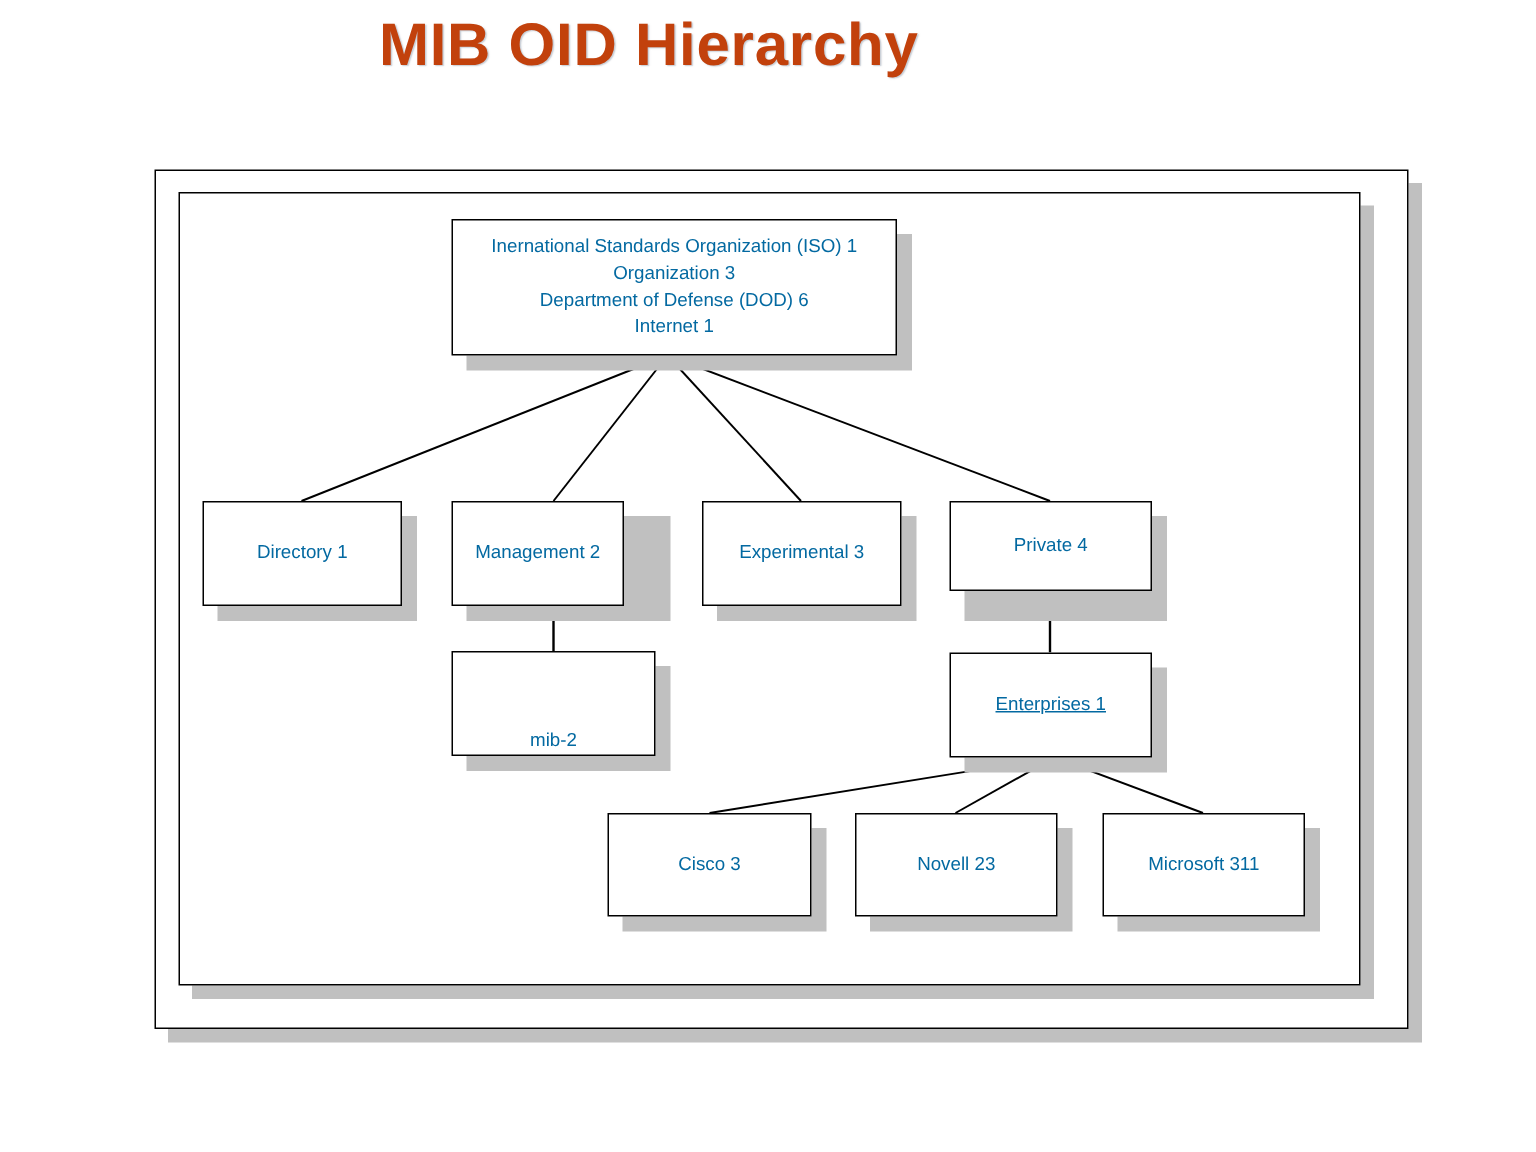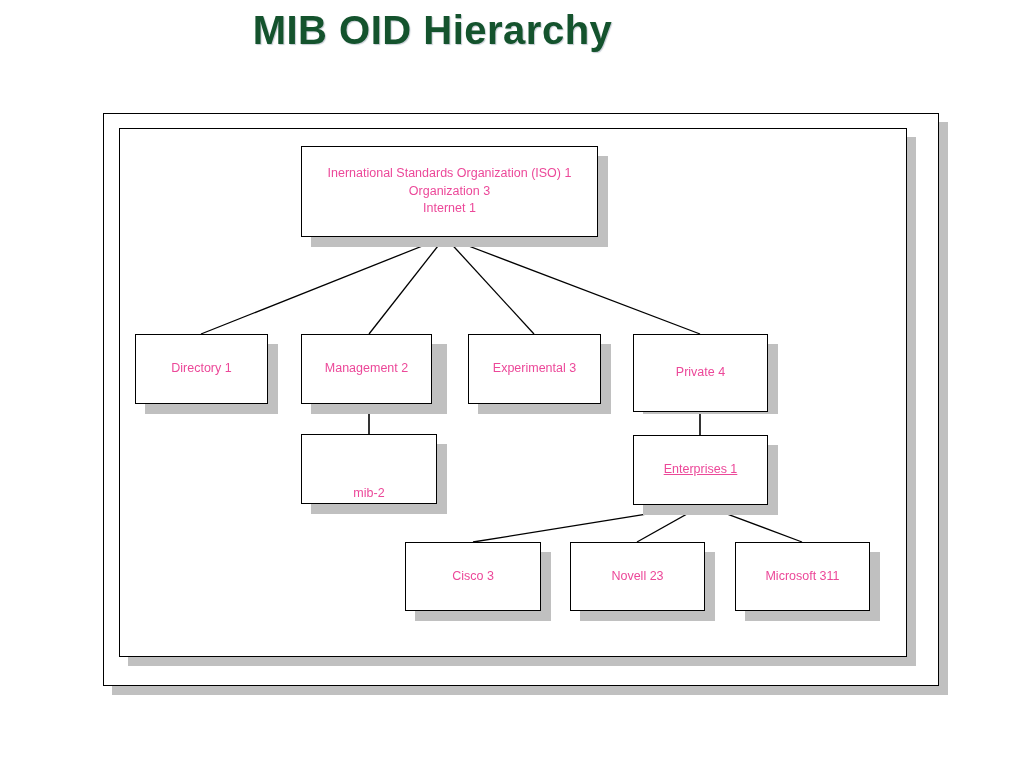--- a/index.html
+++ b/index.html
@@ -19,21 +19,21 @@
   
   #slide-title {
     position: absolute;
     left: 0;
     top: 8px;
     width: 865px;
     text-align: center;
     font-family: "Liberation Sans", sans-serif;
     font-size: 40px;
     font-weight: bold;
-    color: #14532d;
+    color: #c2410c;
     letter-spacing: 0.5px;
     text-shadow: 1px 1px 1px rgba(150,160,175,0.55);
     white-space: nowrap;
   }
 
   
   .frame {
     position: absolute;
     background: #ffffff;
     border: 1px solid #000000;
@@ -88,21 +88,21 @@
     background: #ffffff;
     border: 1.6px solid #000000;
     box-sizing: border-box;
     display: flex;
     flex-direction: column;
     align-items: center;
     justify-content: center;
     z-index: 8;
     font-family: "Liberation Sans", sans-serif;
     font-size: 12.5px;
-    color: #ec4899;
+    color: #0369a1;
     line-height: 1.42;
     text-align: center;
   }
   .node-shadow {
     position: absolute;
     background: #c0c0c0;
     z-index: 7;
   }
   .node .line {
     display: block;
@@ -117,25 +117,25 @@
   }
   #node-root-shadow {
     left: 311px;
     top: 156px;
     width: 297px;
     height: 91px;
   }
 
   #node-directory      { left: 135px; top: 334px; width: 133px; height: 70px; }
   #node-directory-sh   { left: 145px; top: 344px; width: 133px; height: 70px; }
-  #node-management     { left: 301px; top: 334px; width: 131px; height: 70px; }
+  #node-management     { left: 301px; top: 334px; width: 115px; height: 70px; }
   #node-management-sh  { left: 311px; top: 344px; width: 136px; height: 70px; }
   #node-experimental   { left: 468px; top: 334px; width: 133px; height: 70px; }
   #node-experimental-sh{ left: 478px; top: 344px; width: 133px; height: 70px; }
-  #node-private        { left: 633px; top: 334px; width: 135px; height: 78px; text-align: right; }
+  #node-private        { left: 633px; top: 334px; width: 135px; height: 60px; text-align: right; }
   #node-private-sh     { left: 643px; top: 344px; width: 135px; height: 70px; }
 
   #node-mib2           { left: 301px; top: 434px; width: 136px; height: 70px; justify-content: flex-end; }
   #node-mib2-sh        { left: 311px; top: 444px; width: 136px; height: 70px; }
   #node-enterprises    { left: 633px; top: 435px; width: 135px; height: 70px; text-decoration: underline; }
   #node-enterprises-sh { left: 643px; top: 445px; width: 135px; height: 70px; }
 
   #node-cisco          { left: 405px; top: 542px; width: 136px; height: 69px; }
   #node-cisco-sh       { left: 415px; top: 552px; width: 136px; height: 69px; }
   #node-novell         { left: 570px; top: 542px; width: 135px; height: 69px; }
@@ -176,20 +176,21 @@
 <div id="node-private-sh" class="node-shadow"></div>
 <div id="node-mib2-sh" class="node-shadow"></div>
 <div id="node-enterprises-sh" class="node-shadow"></div>
 <div id="node-cisco-sh" class="node-shadow"></div>
 <div id="node-novell-sh" class="node-shadow"></div>
 <div id="node-microsoft-sh" class="node-shadow"></div>
 
 <div id="node-root" class="node">
   <span class="line">Inernational Standards Organization (ISO) 1</span>
   <span class="line">Organization 3</span>
+  <span class="line">Department of Defense (DOD) 6</span>
   <span class="line">Internet 1</span>
 </div>
 
 <div id="node-directory" class="node">
   <span class="line">Directory 1</span>
 </div>
 
 <div id="node-management" class="node">
   <span class="line">Management 2</span>
 </div>

